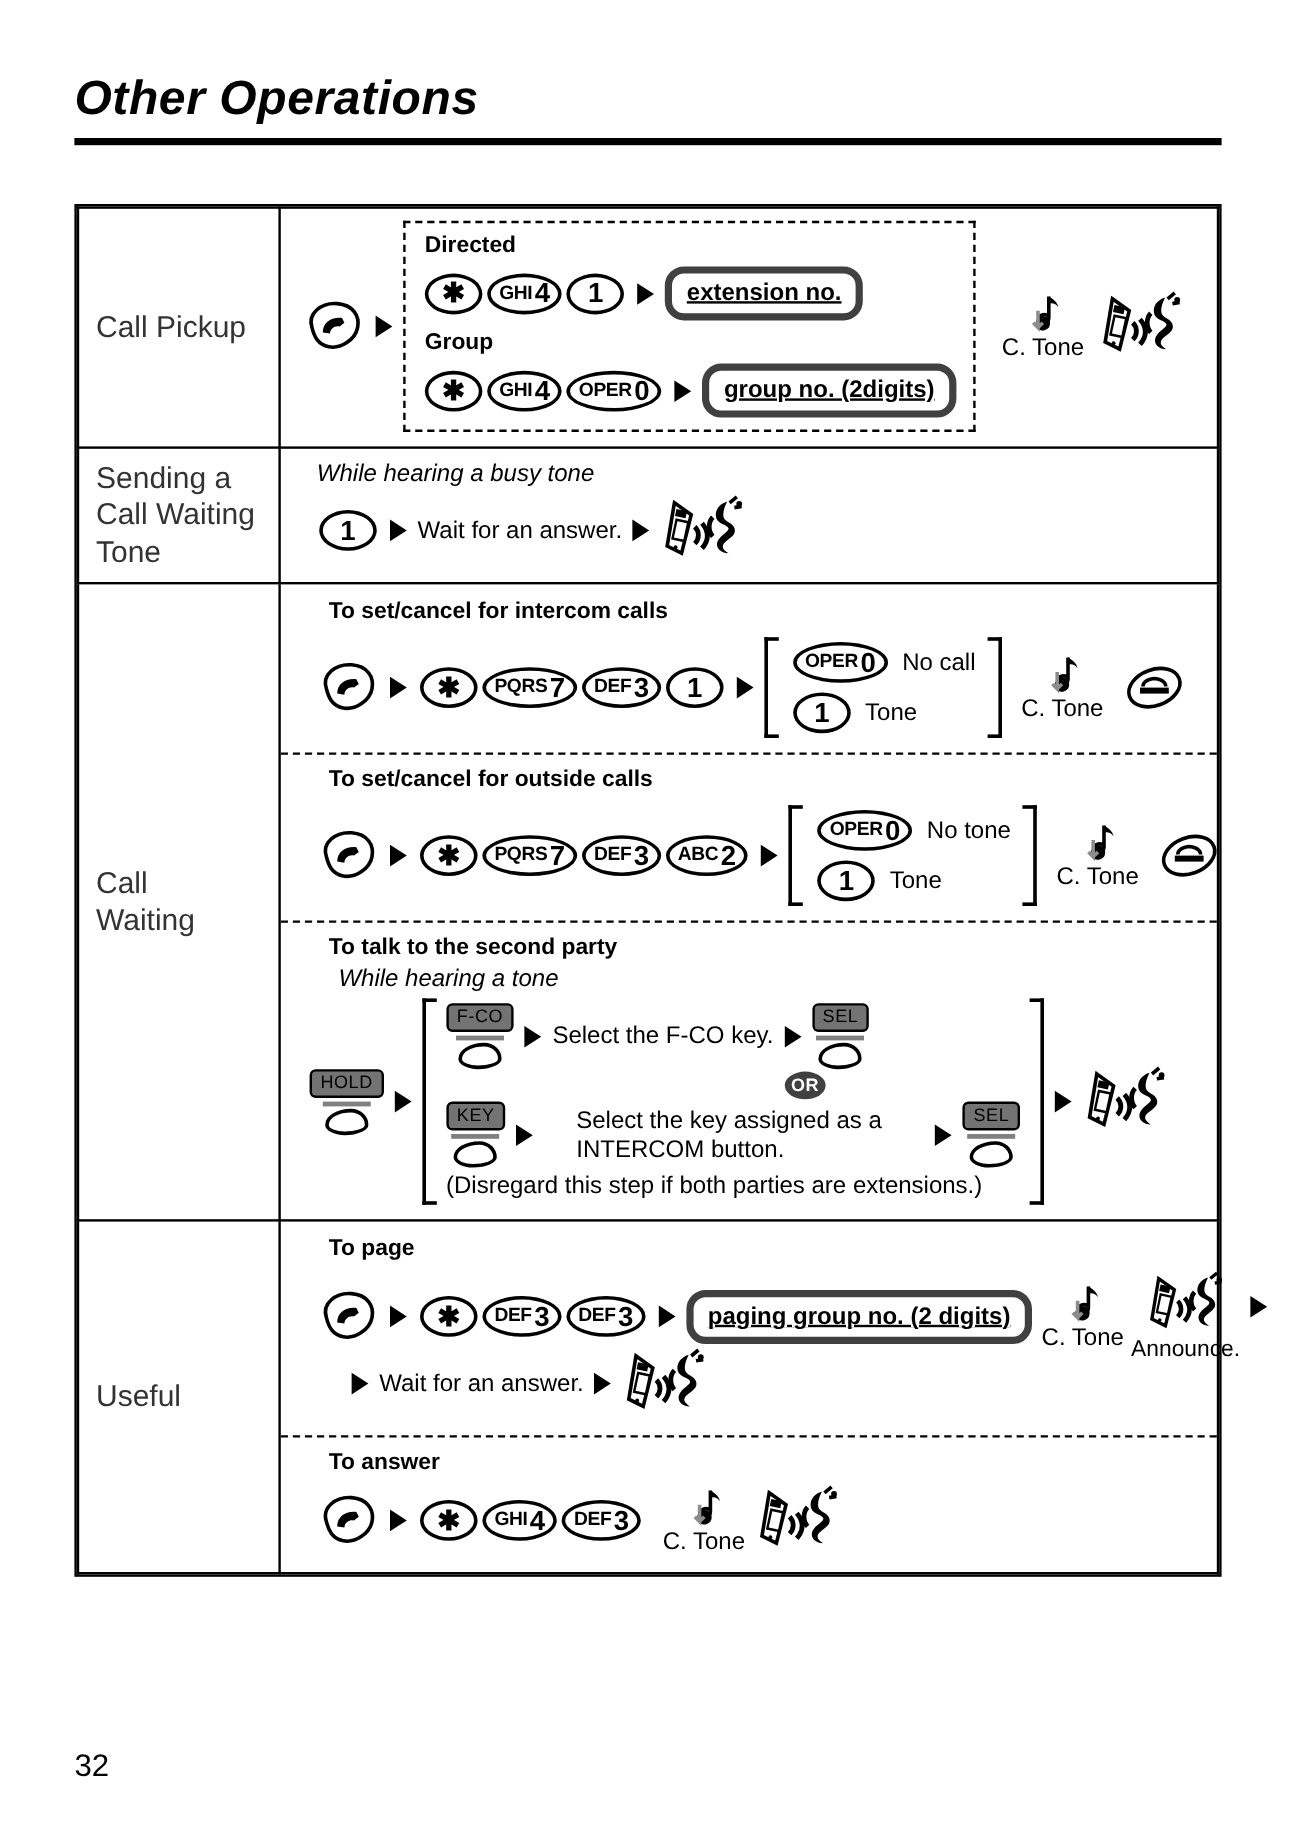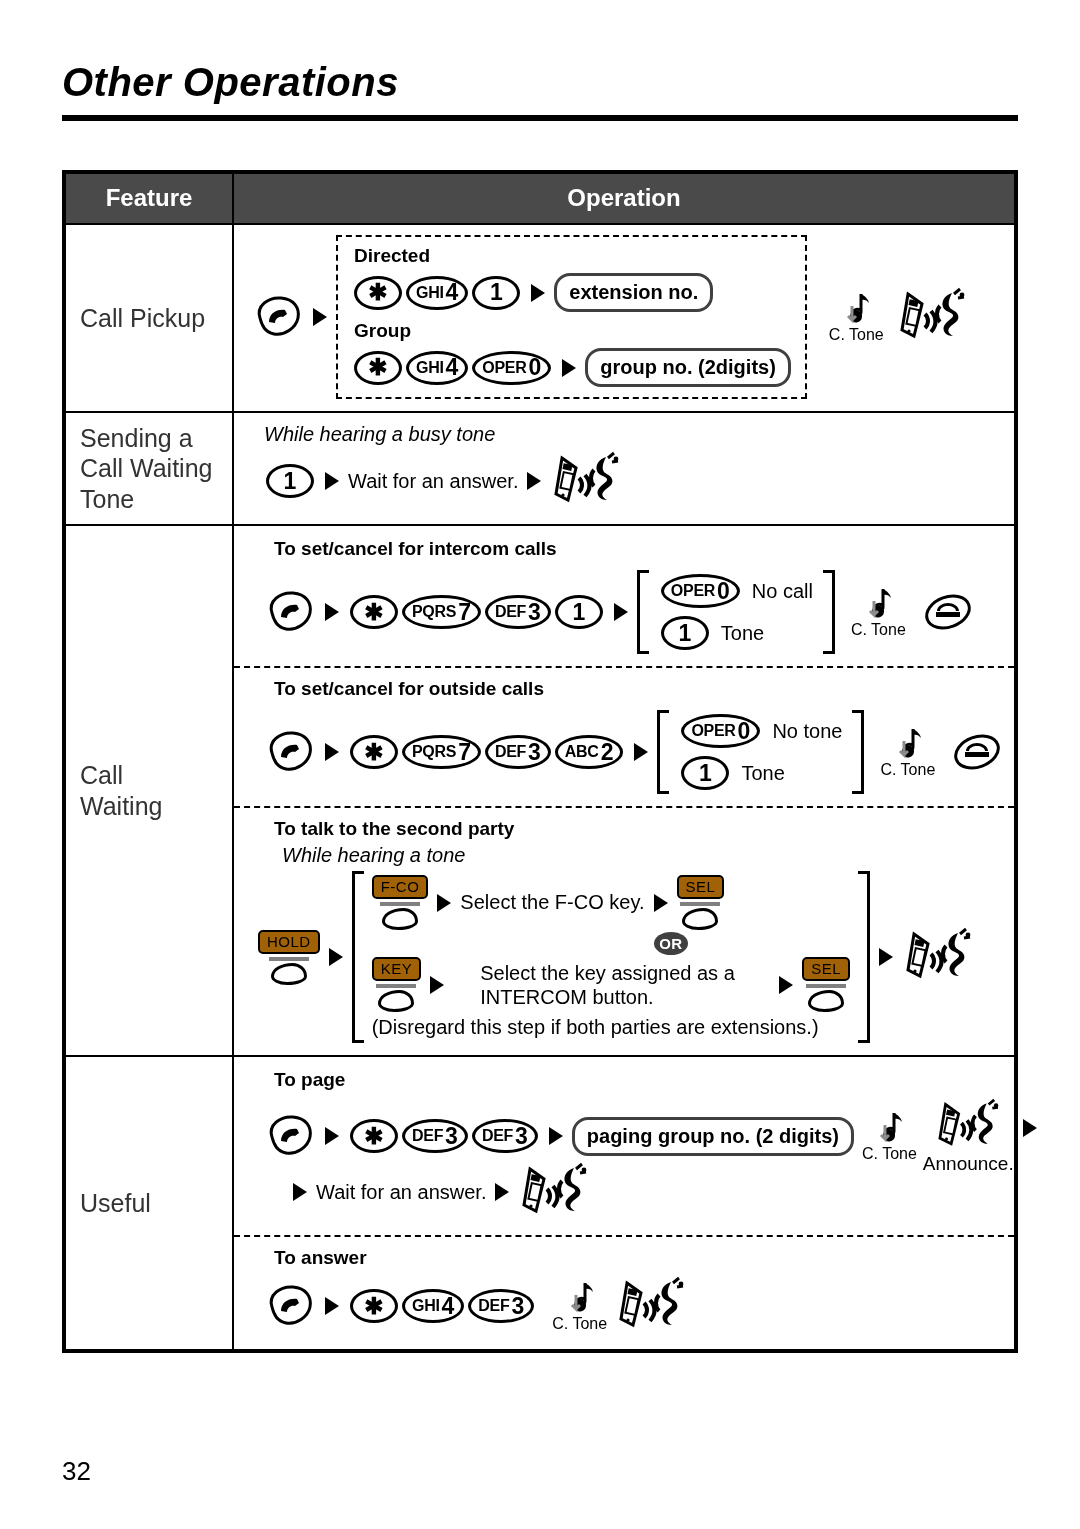--- a/index.html
+++ b/index.html
@@ -45,21 +45,21 @@
     font-size:25px; color:#333; padding:0 0 0 14px;
     vertical-align:middle; line-height:1.22;
   }
   td.ops { border:2px solid #000; padding:10px 8px 12px 18px; vertical-align:top; }
 
   
   .row { display:flex; align-items:center; }
   .sec-head { font-size:19px; font-weight:bold; margin:2px 0 6px 22px; }
   .ital { font-size:20px; font-style:italic; margin:0 0 4px 22px; }
   .plain { font-size:20px; }
-  .small-lbl { font-size:16px; text-align:center; line-height:1.1; margin-top:-2px;}
+  .small-lbl { font-size:20px; text-align:center; line-height:1.1; margin-top:-2px;}
 
   
   .arw {
     width:0;height:0;
     border-top:9px solid transparent;
     border-bottom:9px solid transparent;
     border-left:14px solid #000;
     margin:0 9px;
     flex:0 0 auto;
   }
@@ -72,23 +72,23 @@
     margin:0 2px; background:#fff; flex:0 0 auto;
     font-weight:bold; line-height:1;
   }
   .key .sup { font-size:16px; font-weight:bold; margin-right:2px; letter-spacing:-0.3px;}
   .key .dig { font-size:23px; font-weight:bold; }
   .key .star { font-size:23px; font-weight:bold; }
 
   
   .fieldbox {
     display:inline-flex; align-items:center; justify-content:center;
-    border:3px solid #404040; border-radius:16px;
+    border:6px solid #404040; border-radius:16px;
     padding:5px 12px; font-size:20px; font-weight:bold;
-    background:#fff; flex:0 0 auto;
+    background:#fff; flex:0 0 auto;text-decoration:underline;
   }
 
   
   .dashbox {
     border:2px dashed #000; padding:6px 14px 10px; display:inline-block;
   }
 
   
   .dash-sep {
     border-top:2px dashed #000; margin:12px -8px 10px -18px;
@@ -105,21 +105,21 @@
   .bracket .br { border-left:none; }
   .bracket .inner { padding:4px 10px; }
   .bline { display:flex; align-items:center; }
   .bline + .bline { margin-top:8px; }
   .bline .txt { font-size:20px; margin-left:10px; }
 
   
   .softkey { display:inline-flex; flex-direction:column; align-items:center; flex:0 0 auto; }
   .softkey .cap {
     border:2px solid #000; border-radius:5px; font-size:15px;
-    padding:1px 7px 2px; letter-spacing:0.5px; background:#a16207;
+    padding:1px 7px 2px; letter-spacing:0.5px; background:#737373;
   }
   .softkey .bar { width:40px; height:4px; background:#808080; margin:3px 0 2px; }
   .softkey .btn {
     width:36px; height:22px; border:3px solid #000;
     border-radius:60% 40% 55% 45% / 60% 60% 40% 40%;
     background:#fff;
   }
 
   .or-badge {
     display:inline-flex; align-items:center; justify-content:center;
@@ -140,24 +140,20 @@
 </style>
 </head>
 <body>
 
 <div class="page-title">Other Operations</div>
 <div class="title-rule"></div>
 
 <div class="tbl">
 <table>
   <tbody>
-        <tr>
-    <td class="hdr-cell hdr-feature">Feature</td>
-    <td class="hdr-cell">Operation</td>
-  </tr>
 
   <tr>
     <td class="feat">Call Pickup</td>
     <td class="ops">
       <div class="row" style="align-items:center;">
 
         <span>
           <svg width="52" height="46" viewBox="0 0 52 46">
             <path d="M8 24 C4 12 16 3 29 4 C42 5 48 14 46 24 C44 34 32 42 22 40 C13 38 10 32 8 24 Z" fill="#fff" stroke="#000" stroke-width="3"></path>
             <path d="M17 28 C17 20 24 15 33 16 L35 20 L31 23 C27 22 23 25 23 29 Z" fill="#000"></path>

